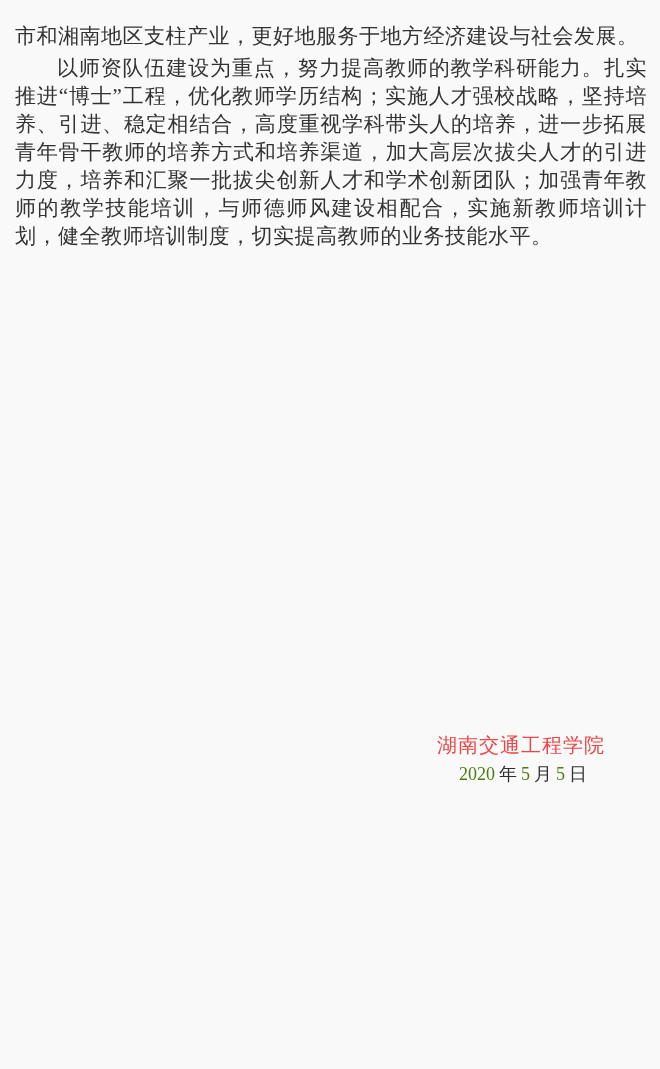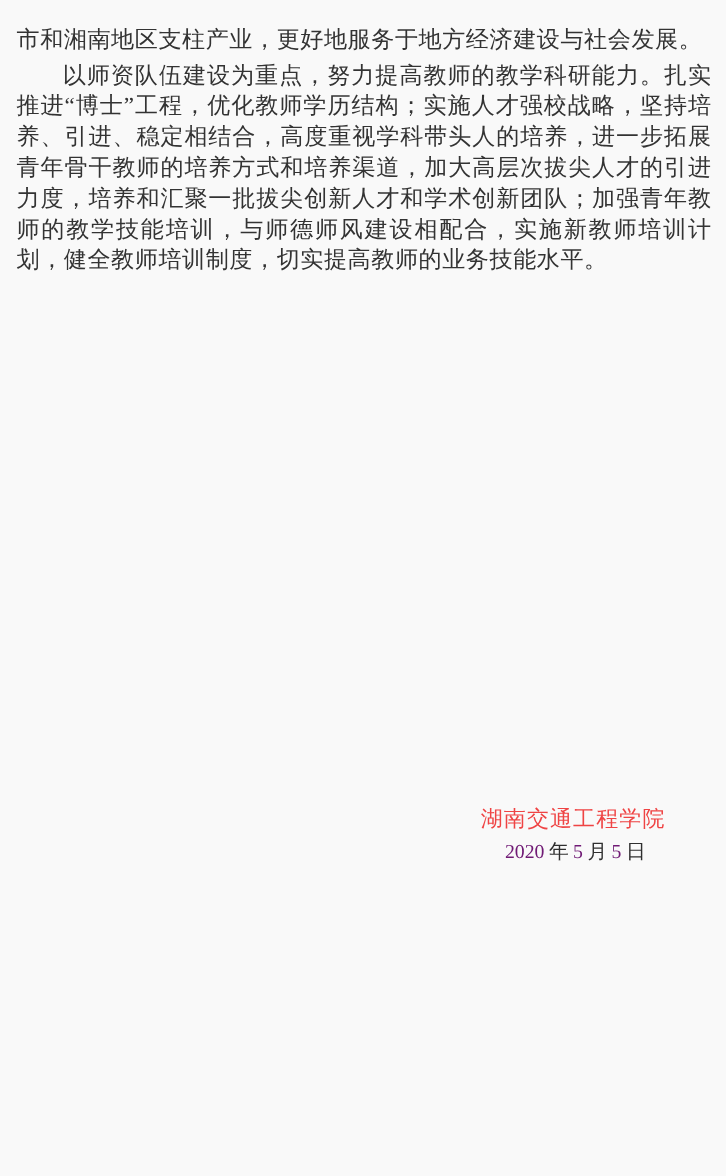--- a/index.html
+++ b/index.html
@@ -30,21 +30,21 @@
   .sig-org{
     position:absolute;left:436px;top:733px;width:170px;
     font-size:20px;line-height:24px;text-align:center;
     letter-spacing:1px;color:#ef4444;white-space:nowrap;
   }
   .sig-date{
     position:absolute;left:430px;top:762px;width:182px;
     font-size:18px;line-height:24px;text-align:center;
     color:#2f2f2f;white-space:nowrap;
   }
-  .sig-date .num{color:#701a75;font-family:"Liberation Serif",serif;padding:0 4px;}
+  .sig-date .num{color:#4d7c0f;font-family:"Liberation Serif",serif;padding:0 4px;}
 </style>
 </head>
 <body>
 
 <div class="page">
 
   <div class="content">
     <p>市和湘南地区支柱产业，更好地服务于地方经济建设与社会发展。</p>
     <p class="para-indent para-gap">以师资队伍建设为重点，努力提高教师的教学科研能力。扎实推进“博士”工程，优化教师学历结构；实施人才强校战略，坚持培养、引进、稳定相结合，高度重视学科带头人的培养，进一步拓展青年骨干教师的培养方式和培养渠道，加大高层次拔尖人才的引进力度，培养和汇聚一批拔尖创新人才和学术创新团队；加强青年教师的教学技能培训，与师德师风建设相配合，实施新教师培训计划，健全教师培训制度，切实提高教师的业务技能水平。</p>
   </div>

